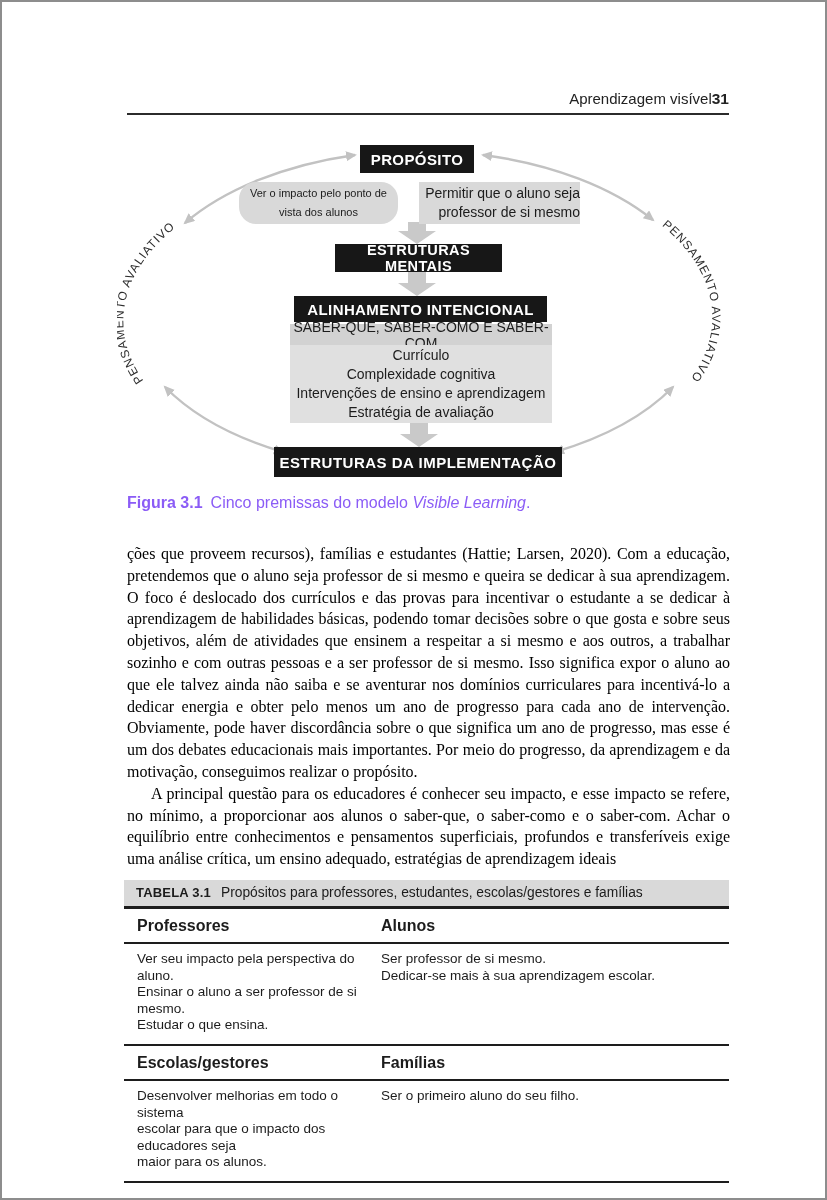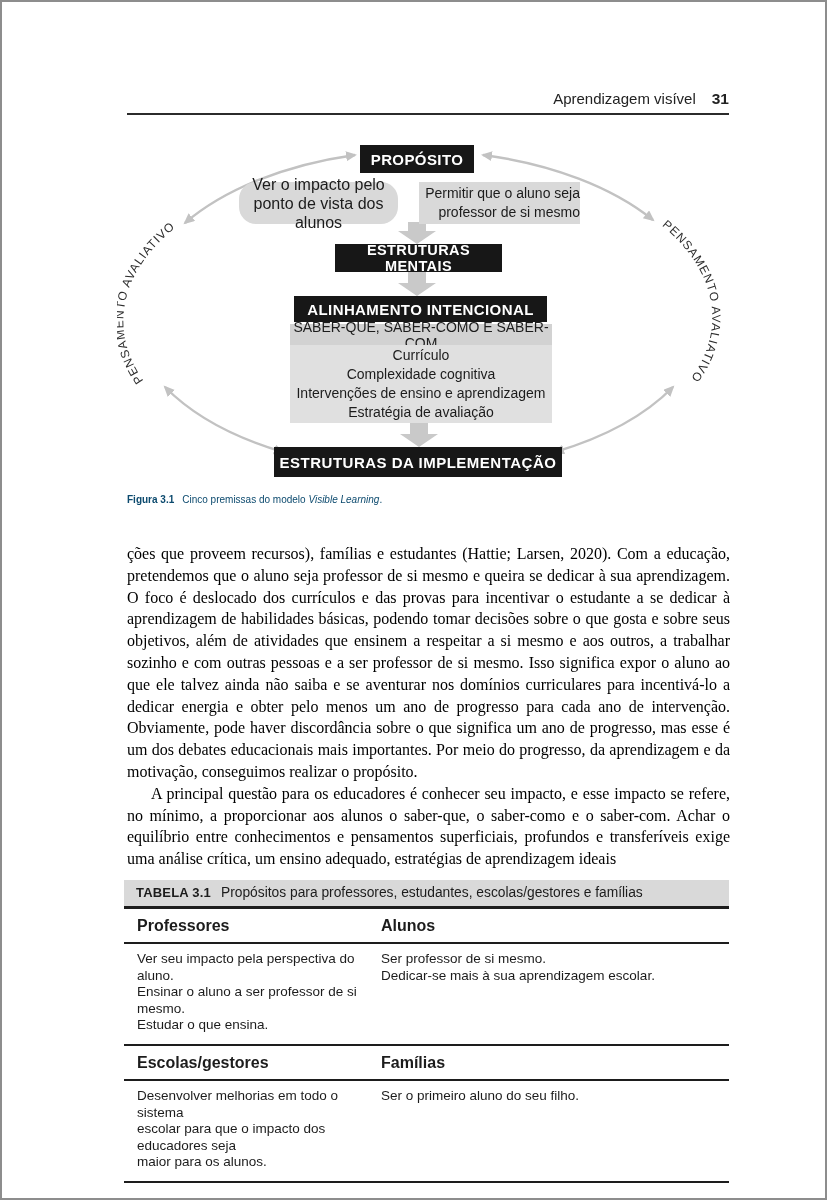--- a/index.html
+++ b/index.html
@@ -9,44 +9,44 @@
   *{margin:0;padding:0;box-sizing:border-box;}
   html,body{background:#fff;}
   .page{
     position:relative;width:827px;height:1200px;background:#fff;
     border:2px solid var(--border-gray);overflow:hidden;
     font-family:"Liberation Sans",sans-serif;color:#1c1c1c;
   }
   
   .running-head{
     position:absolute;left:125px;top:88px;width:602px;
-    display:flex;justify-content:flex-end;align-items:baseline;gap:16px;
+    display:flex;justify-content:flex-end;align-items:baseline;
     font-size:15px;color:#222;
   }
   .running-head .pagenum{font-weight:bold;font-size:15.5px;}
   .head-rule{position:absolute;left:125px;top:111px;width:602px;height:2px;background:#2b2b2b;}
 
   
   .figure{position:absolute;left:115px;top:133px;width:605px;height:355px;}
   .figure svg{position:absolute;left:0;top:0;}
   .bx{position:absolute;display:flex;align-items:center;justify-content:center;text-align:center;}
   .black{background:var(--box-black);color:#fff;font-weight:bold;letter-spacing:.4px;}
   .gray{background:var(--gray-band);color:#1c1c1c;}
   .b-proposito{left:243px;top:10px;width:114px;height:28px;font-size:15px;}
-  .b-premise-l{left:122px;top:47px;width:159px;height:42px;font-size:16px;line-height:19px;border-radius:17px;}
+  .b-premise-l{left:122px;top:47px;width:159px;height:42px;font-size:11px;line-height:19px;border-radius:17px;}
   .b-premise-r{left:302px;top:47px;width:161px;height:42px;font-size:14px;line-height:19px;text-align:right;}
   .b-estruturas{left:218px;top:109px;width:167px;height:28px;font-size:14.5px;}
   .b-alinhamento{left:177px;top:161px;width:253px;height:26px;font-size:15px;}
   .b-saber{left:173px;top:189px;width:262px;height:21px;font-size:14px;background:#d2d2d2;}
   .b-items{left:173px;top:210px;width:262px;height:78px;font-size:14px;line-height:19px;background:var(--gray-light);white-space:pre-line;}
   .b-qualidade{left:157px;top:312px;width:288px;height:30px;font-size:15px;letter-spacing:.5px;}
   .curvetext{font-family:"Liberation Sans",sans-serif;font-size:12px;letter-spacing:1px;fill:#2e2e2e;}
 
   
-  .caption{position:absolute;left:125px;top:492px;font-size:10px;color:#0c4a6e;}
+  .caption{position:absolute;left:125px;top:492px;font-size:16px;color:#8b5cf6;}
   .caption b{margin-right:8px;}
 
   
   .bodytext{
     position:absolute;left:125px;top:541px;width:603px;
     font-family:"Liberation Serif",serif;font-size:16px;line-height:21.8px;
     text-align:justify;color:#000000;
   }
   .bodytext p.indent{text-indent:24px;}
 

